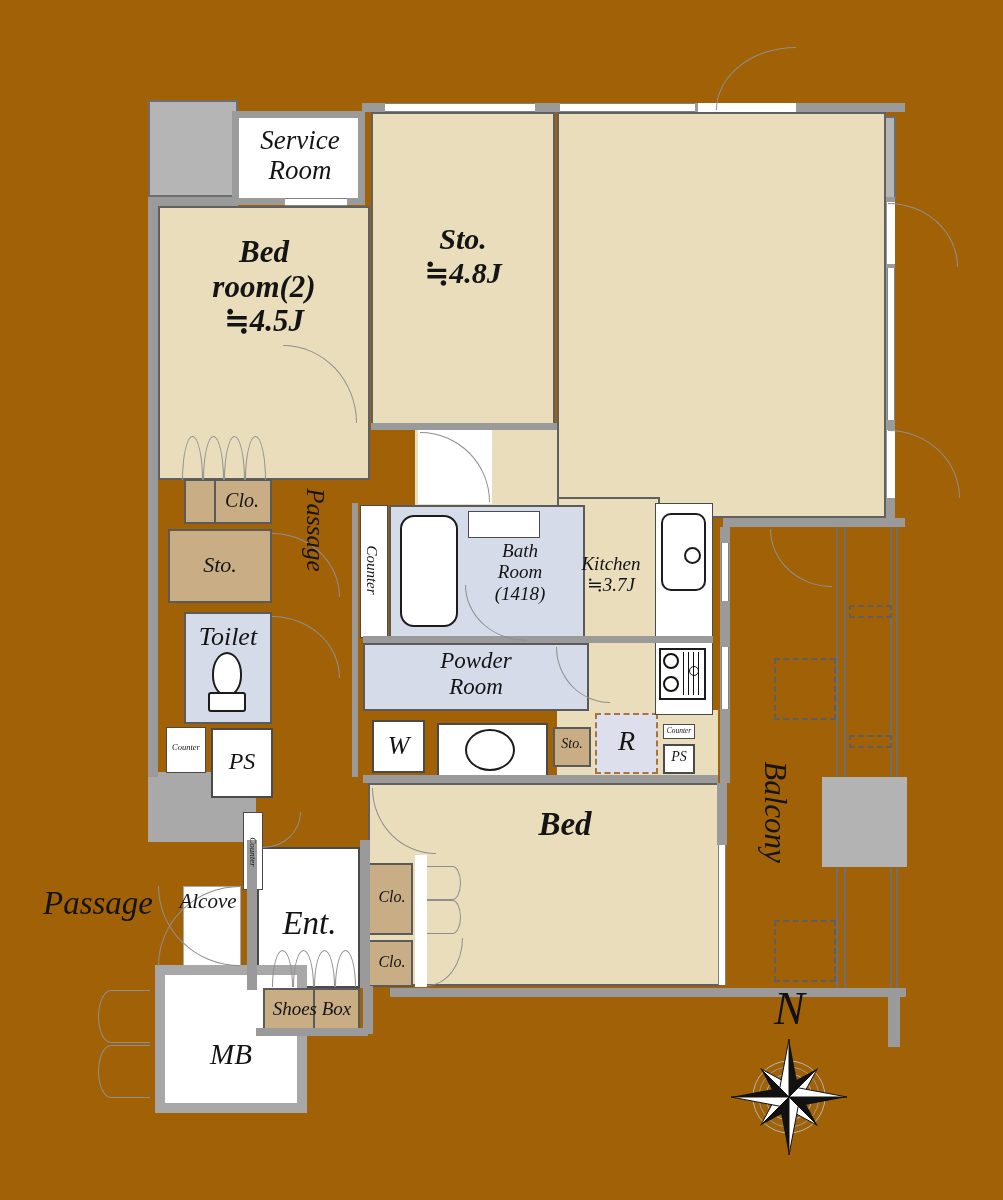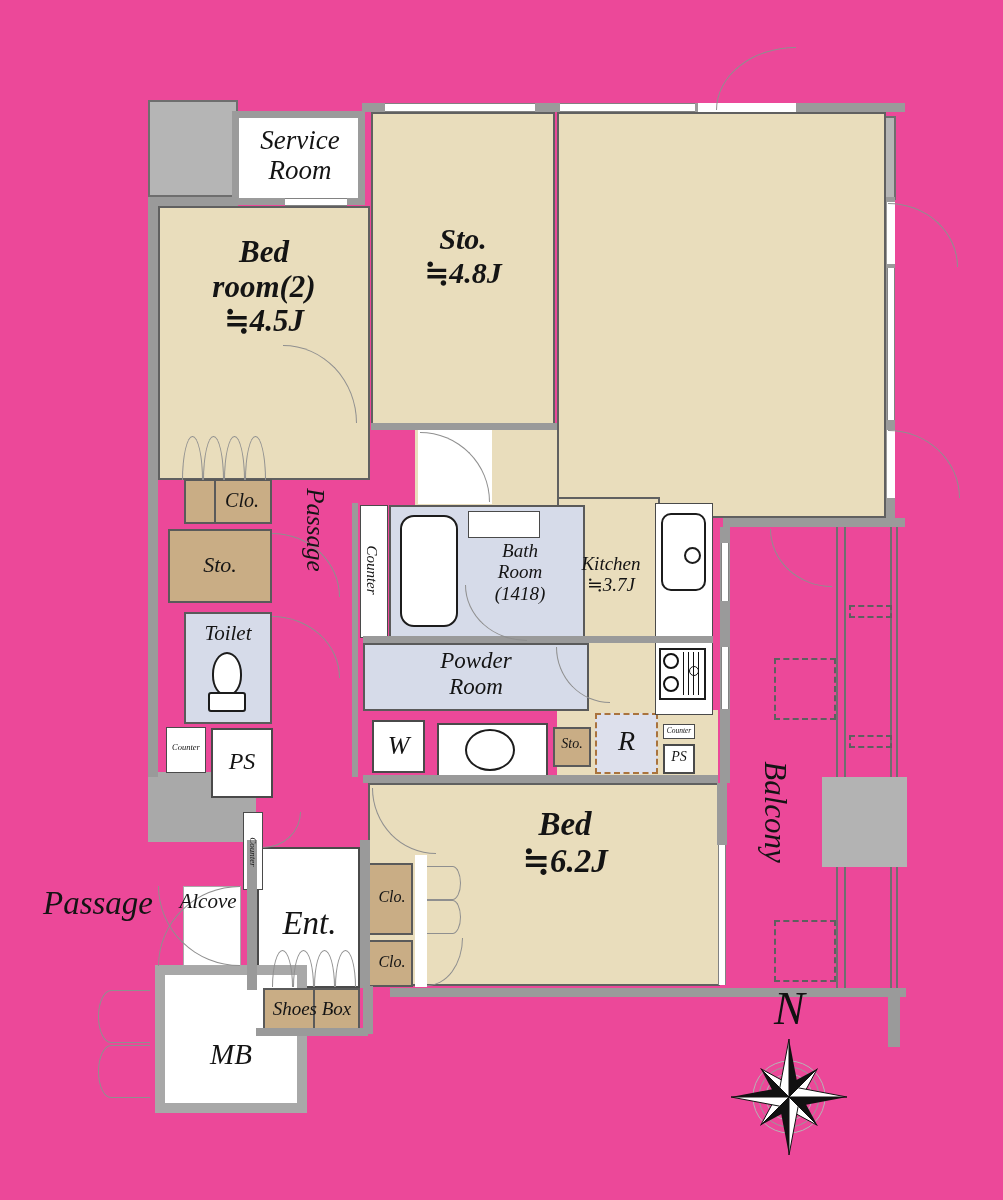--- a/index.html
+++ b/index.html
@@ -1,16 +1,16 @@
 <!DOCTYPE html>
 <html><head>
 <meta charset="utf-8">
 <style>
   html,body{margin:0;padding:0;background:#ffffff;}
-  #plan{position:relative;width:1003px;height:1200px;background:#ec4899;overflow:hidden;
+  #plan{position:relative;width:1003px;height:1200px;background:#a16207;overflow:hidden;
         font-family:"Liberation Serif","DejaVu Serif",serif;}
   .abs{position:absolute;box-sizing:border-box;}
   .wall{position:absolute;background:#9a9a9a;}
   .blk{position:absolute;background:#b5b5b5;border:2px solid #6e6e6e;box-sizing:border-box;}
   .room{position:absolute;box-sizing:border-box;border:2px solid #606060;}
   .beige{background:#e9ddbc;}
   .brown{background:#c9ad85;border:2px solid #5a5a5a;}
   .lav{background:#d6dbe9;border:2px solid #5a5a5a;}
   .wbox{background:#fff;border:2px solid #4a4a4a;}
   .lbl{position:absolute;font-style:italic;color:#141414;text-align:center;line-height:1.12;white-space:nowrap;}
@@ -182,21 +182,21 @@
   </div>
   <div class="lbl rot" style="left:255px;top:470px;width:120px;height:120px;font-size:25px;z-index:7;">
     <span>Passage</span>
   </div>
   <div class="lbl" style="left:214px;top:489px;width:56px;font-size:20px;z-index:7;">
     <span>Clo.</span>
   </div>
   <div class="lbl" style="left:170px;top:553px;width:100px;font-size:22px;z-index:7;">
     <span>Sto.</span>
   </div>
-  <div class="lbl" style="left:186px;top:622px;width:84px;font-size:21px;z-index:7;">
+  <div class="lbl" style="left:186px;top:622px;width:84px;font-size:26px;z-index:7;">
     <span>Toilet</span>
   </div>
   <div class="lbl" style="left:166px;top:743px;width:40px;font-size:8.5px;z-index:7;">
     <span>Counter</span>
   </div>
   <div class="lbl" style="left:211px;top:748px;width:62px;font-size:24px;z-index:7;">
     <span>PS</span>
   </div>
   <div class="lbl rot" style="left:213px;top:812px;width:80px;height:80px;font-size:9px;z-index:7;">
     <span>Counter</span>
@@ -227,21 +227,20 @@
     <span>R</span>
   </div>
   <div class="lbl" style="left:663px;top:727px;width:32px;font-size:7.5px;z-index:7;">
     <span>Counter</span>
   </div>
   <div class="lbl" style="left:663px;top:749px;width:32px;font-size:14px;z-index:7;">
     <span>PS</span>
   </div>
   <div class="lbl b" style="left:420px;top:806px;width:290px;font-size:33px;z-index:7;">
     <div>Bed</div>
-    <div>≒6.2J</div>
   </div>
   <div class="lbl" style="left:371px;top:888px;width:42px;font-size:16px;z-index:7;">
     <span>Clo.</span>
   </div>
   <div class="lbl" style="left:371px;top:953px;width:42px;font-size:16px;z-index:7;">
     <span>Clo.</span>
   </div>
   <div class="lbl rot" style="left:695px;top:732px;width:160px;height:160px;font-size:31px;z-index:7;">
     <span>Balcony</span>
   </div>

